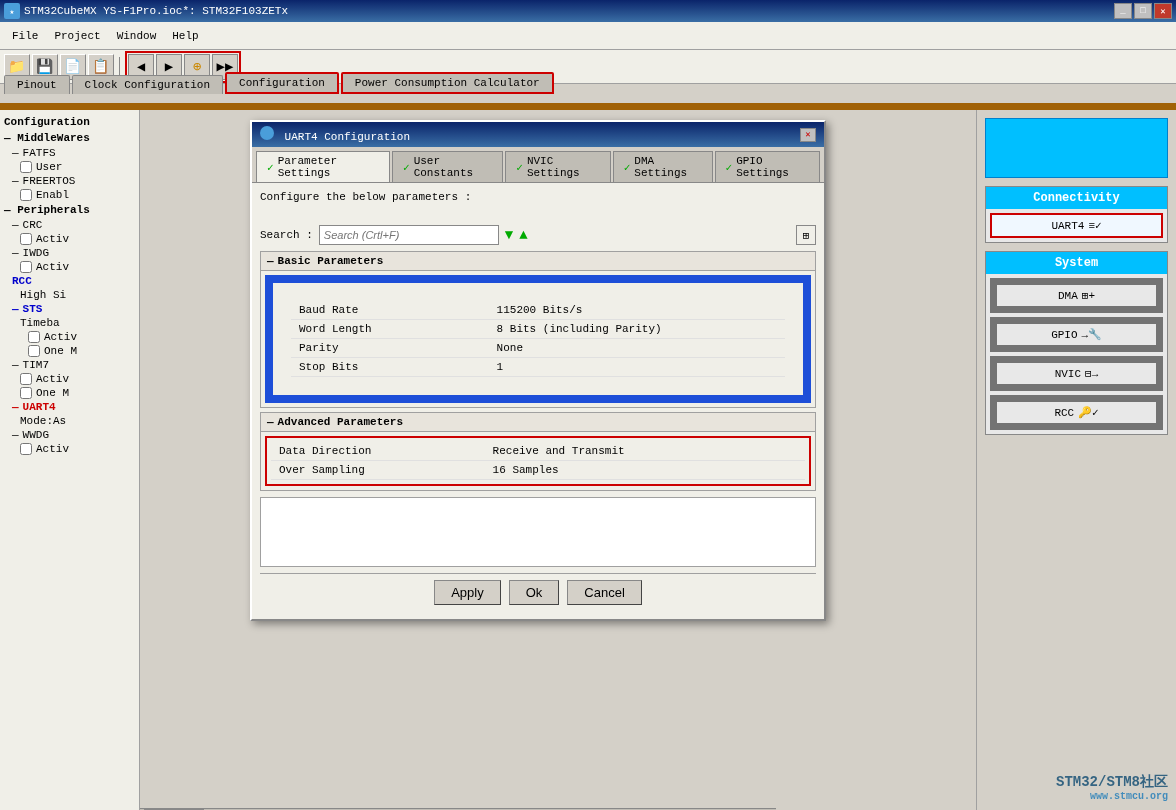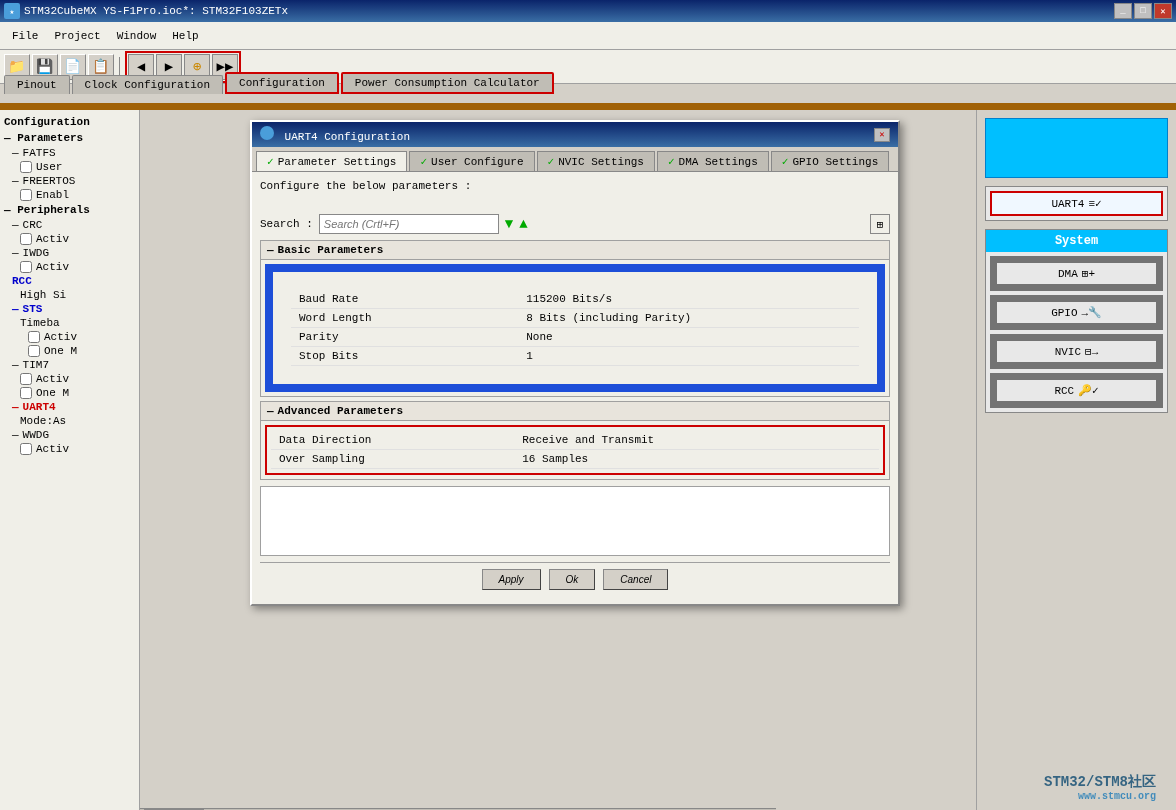--- a/index.html
+++ b/index.html
@@ -202,21 +202,21 @@
       display: flex;
       align-items: flex-start;
       justify-content: flex-start;
       padding: 10px 0 0 110px;
     }
     .dialog {
       background: #f0efe8;
       border: 2px solid #888;
       border-top-color: #fff;
       border-left-color: #fff;
-      width: 650px;
+      width: 576px;
       box-shadow: 3px 3px 8px rgba(0,0,0,0.4);
     }
     .dialog-title {
       background: linear-gradient(to bottom, #0a246a, #3a6ea5);
       color: white;
       padding: 4px 8px;
       display: flex;
       align-items: center;
       justify-content: space-between;
       font-size: 11px;
@@ -347,29 +347,28 @@
       padding: 6px;
       border-top: 1px solid #a0a0a0;
     }
     .dlg-btn {
       padding: 4px 16px;
       background: #d4d0c8;
       border: 1px solid #888;
       border-bottom-color: #444;
       border-right-color: #444;
       cursor: pointer;
-      font-size: 10px;
-      font-style: italic;
+      font-size: 13px;
     }
 
     
     .watermark {
       position: absolute;
       bottom: 8px;
-      right: 20px;
+      right: 8px;
       color: #1a5276;
       font-size: 14px;
       font-weight: bold;
       text-align: right;
       opacity: 0.85;
     }
     .watermark .url { font-size: 10px; color: #2980b9; }
 
     
     .scroll-area {
@@ -435,21 +434,21 @@
   <div class="tab">Pinout</div>
   <div class="tab">Clock Configuration</div>
   <div class="tab highlighted">Configuration</div>
   <div class="tab highlighted">Power Consumption Calculator</div>
 </div>
 
 <div class="main-area">
 
   <div class="sidebar">
     <div class="sidebar-section">Configuration</div>
-    <div class="sidebar-section">— Parameters</div>
+    <div class="sidebar-section">— MiddleWares</div>
     <div class="sidebar-item indent1">
       <span>—</span>
       <span>FATFS</span>
     </div>
     <div class="sidebar-item indent2">
       <input type="checkbox" class="sidebar-checkbox" style="">
       <span>User</span>
     </div>
     <div class="sidebar-item indent1">
       <span>—</span>
@@ -539,21 +538,21 @@
           <div class="dialog-close-btn">✕</div>
         </div>
 
         <div class="dialog-tabs">
           <div class="dialog-tab active">
             <span class="check-icon">✓</span>
             <span>Parameter Settings</span>
           </div>
           <div class="dialog-tab">
             <span class="check-icon">✓</span>
-            <span>User Configure</span>
+            <span>User Constants</span>
           </div>
           <div class="dialog-tab">
             <span class="check-icon">✓</span>
             <span>NVIC Settings</span>
           </div>
           <div class="dialog-tab">
             <span class="check-icon">✓</span>
             <span>DMA Settings</span>
           </div>
           <div class="dialog-tab">
@@ -639,20 +638,21 @@
       <div class="scroll-thumb"></div>
     </div>
 
   </div>
 
   <div class="right-panel">
 
     <div class="right-panel-blue"></div>
 
     <div class="panel-section">
+      <div class="panel-section-title">Connectivity</div>
       <div class="panel-btn active">
         <span>UART4</span>
         <span>≡✓</span>
       </div>
     </div>
 
     <div class="panel-section">
       <div class="panel-section-title">System</div>
       <div class="panel-btn">
         <span>DMA</span>

